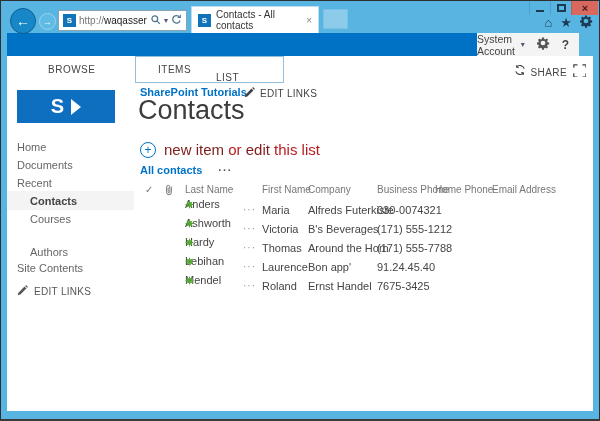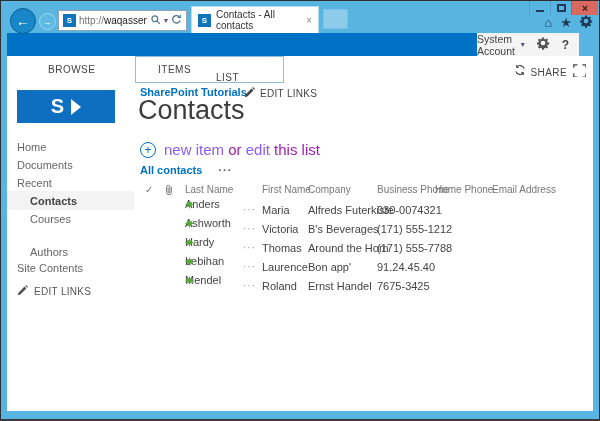--- a/index.html
+++ b/index.html
@@ -88,22 +88,22 @@
   .search-box { position:absolute; left:436px; top:4px; width:141px; height:21px; border:1px solid #b0b0b0;
     display:flex; align-items:center; padding:0 5px; gap:4px; }
   .search-box input { border:none; outline:none; flex:1; min-width:0; font-size:10px; color:#555;
     font-family:"Liberation Sans", sans-serif; background:transparent; }
   .search-box .mag { color:#555; flex:none; }
 
   .actions { position:absolute; left:133px; top:57px; display:flex; align-items:center; gap:8px;
     font-size:15px; font-weight:300; }
   .plus-circle { width:16px; height:16px; border-radius:50%; border:1px solid #0072c6; color:#0072c6;
     display:flex; align-items:center; justify-content:center; font-size:12px; line-height:12px; }
-  .lnk { color:#8b5cf6; }
-  .muted { color:#a21caf; }
+  .lnk { color:#7f1d1d; }
+  .muted { color:#b91c1c; }
 
   .view-row { position:absolute; left:133px; top:80px; display:flex; gap:16px; align-items:flex-start; }
   .view-name { font-size:11px; font-weight:bold; color:#0072c6; }
   .dots { color:#555; font-weight:bold; letter-spacing:1px; font-size:11px; }
 
   .thead { position:absolute; top:100px; left:0; width:586px; height:15px; color:#777; font-size:10px; }
   .thead span, .trow span { position:absolute; white-space:nowrap; }
   .c-check { left:138px; color:#777; }
   .c-clip  { left:158px; color:#777; }
   .c-last  { left:178px; }

